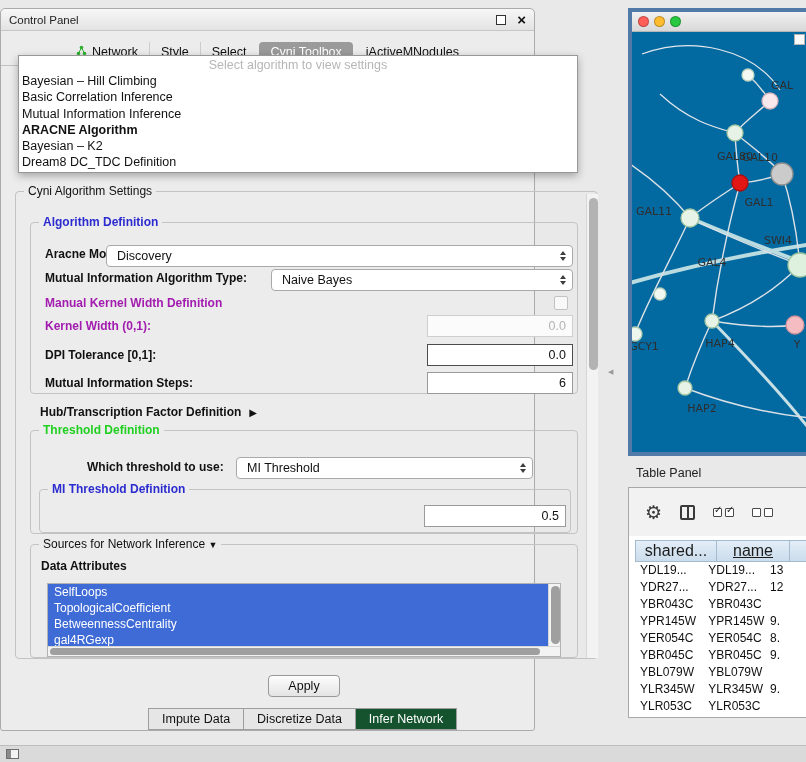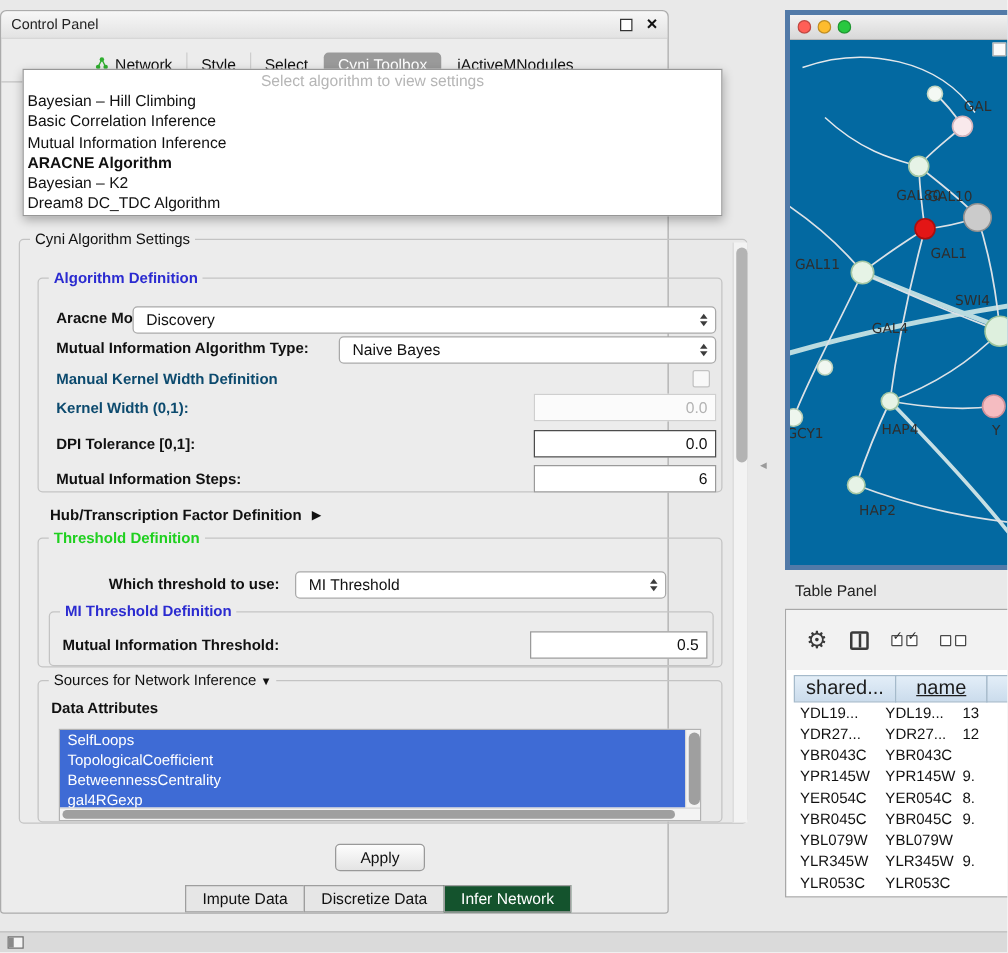--- a/index.html
+++ b/index.html
@@ -18,21 +18,21 @@
   .tab.active{background:#9a9a9a;color:#fff;border-radius:4px;border-left:none;margin:0 2px;}
   .tab.active + .tab{border-left:none;}
 
   
   .grp{position:absolute;border:1px solid #c3c3c3;border-radius:4px;}
   .grp>.legend{position:absolute;top:-8px;left:8px;background:#ececec;padding:0 4px;font-size:12px;line-height:15px;white-space:nowrap;}
   .legend.blue{color:#2b2bd0;font-weight:bold;}
   .legend.green{color:#1fd01f;font-weight:bold;}
 
   .lbl{position:absolute;font-weight:bold;font-size:12px;line-height:22px;white-space:nowrap;color:#111;}
-  .lbl.dis{color:#0c4a6e;}
+  .lbl.dis{color:#a21caf;}
 
   .combo{position:absolute;height:22px;background:#fff;border:1px solid #a9a9a9;border-radius:4px;display:flex;align-items:center;padding:0 6px 0 10px;font-size:12.5px;}
   .combo .val{flex:1;white-space:nowrap;overflow:hidden;}
   .combo .arrs{display:flex;flex-direction:column;align-items:center;gap:2px;margin-left:6px;}
   .tri-up{width:0;height:0;border-left:3.5px solid transparent;border-right:3.5px solid transparent;border-bottom:4.5px solid #3c3c3c;}
   .tri-down{width:0;height:0;border-left:3.5px solid transparent;border-right:3.5px solid transparent;border-top:4.5px solid #3c3c3c;}
 
   .tin{position:absolute;height:22px;background:#fff;border:1px solid #9a9a9a;font-size:12.5px;text-align:right;padding:0 6px;color:#111;border-radius:0;}
   .tin.dis{border-color:#cfcfcf;background:#fbfbfb;color:#b3b3b3;}
   .tin.focus{border:1.5px solid #4c4c4c;}
@@ -180,21 +180,20 @@
         <div class="combo" style="left:205px;top:26px;width:297px;">
           <span class="val">MI Threshold</span>
           <span class="arrs">
               <span class="tri-up"></span>
               <span class="tri-down"></span>
             </span>
         </div>
 
         <div class="grp" style="left:8px;top:58px;width:532px;height:44px;">
           <span class="legend blue">MI Threshold Definition</span>
-          <span class="lbl" style="left:10px;top:15px;">Mutual Information Threshold:</span>
           <input class="tin" style="left: 384px; top: 15px; width: 142px;" readonly="" value="0.5">
         </div>
       </div>
 
       <div class="grp" style="left:14px;top:352px;width:548px;height:114px;">
         <span class="legend">
           <span>Sources for Network Inference</span>
           <span class="tri-ico" style="font-size:9px;">▼</span>
         </span>
         <span class="lbl" style="left:10px;top:10px;">Data Attributes</span>
@@ -225,21 +224,21 @@
   </div>
 
   <div class="popup">
     <div class="ph">Select algorithm to view settings</div>
     <div id="algoItems">
         <div class="algo-item">Bayesian – Hill Climbing</div>
         <div class="algo-item">Basic Correlation Inference</div>
         <div class="algo-item">Mutual Information Inference</div>
         <div class="algo-item sel">ARACNE Algorithm</div>
         <div class="algo-item">Bayesian – K2</div>
-        <div class="algo-item">Dream8 DC_TDC Algorithm</div>
+        <div class="algo-item">Dream8 DC_TDC Definition</div>
       </div>
   </div>
 
   <span class="split-handle">◀</span>
 
   <div class="net-win">
     <div class="net-title">
       <span class="light" style="background:#ff5f57;"></span>
       <span class="light" style="background:#febc2e;"></span>
       <span class="light" style="background:#28c840;"></span>

